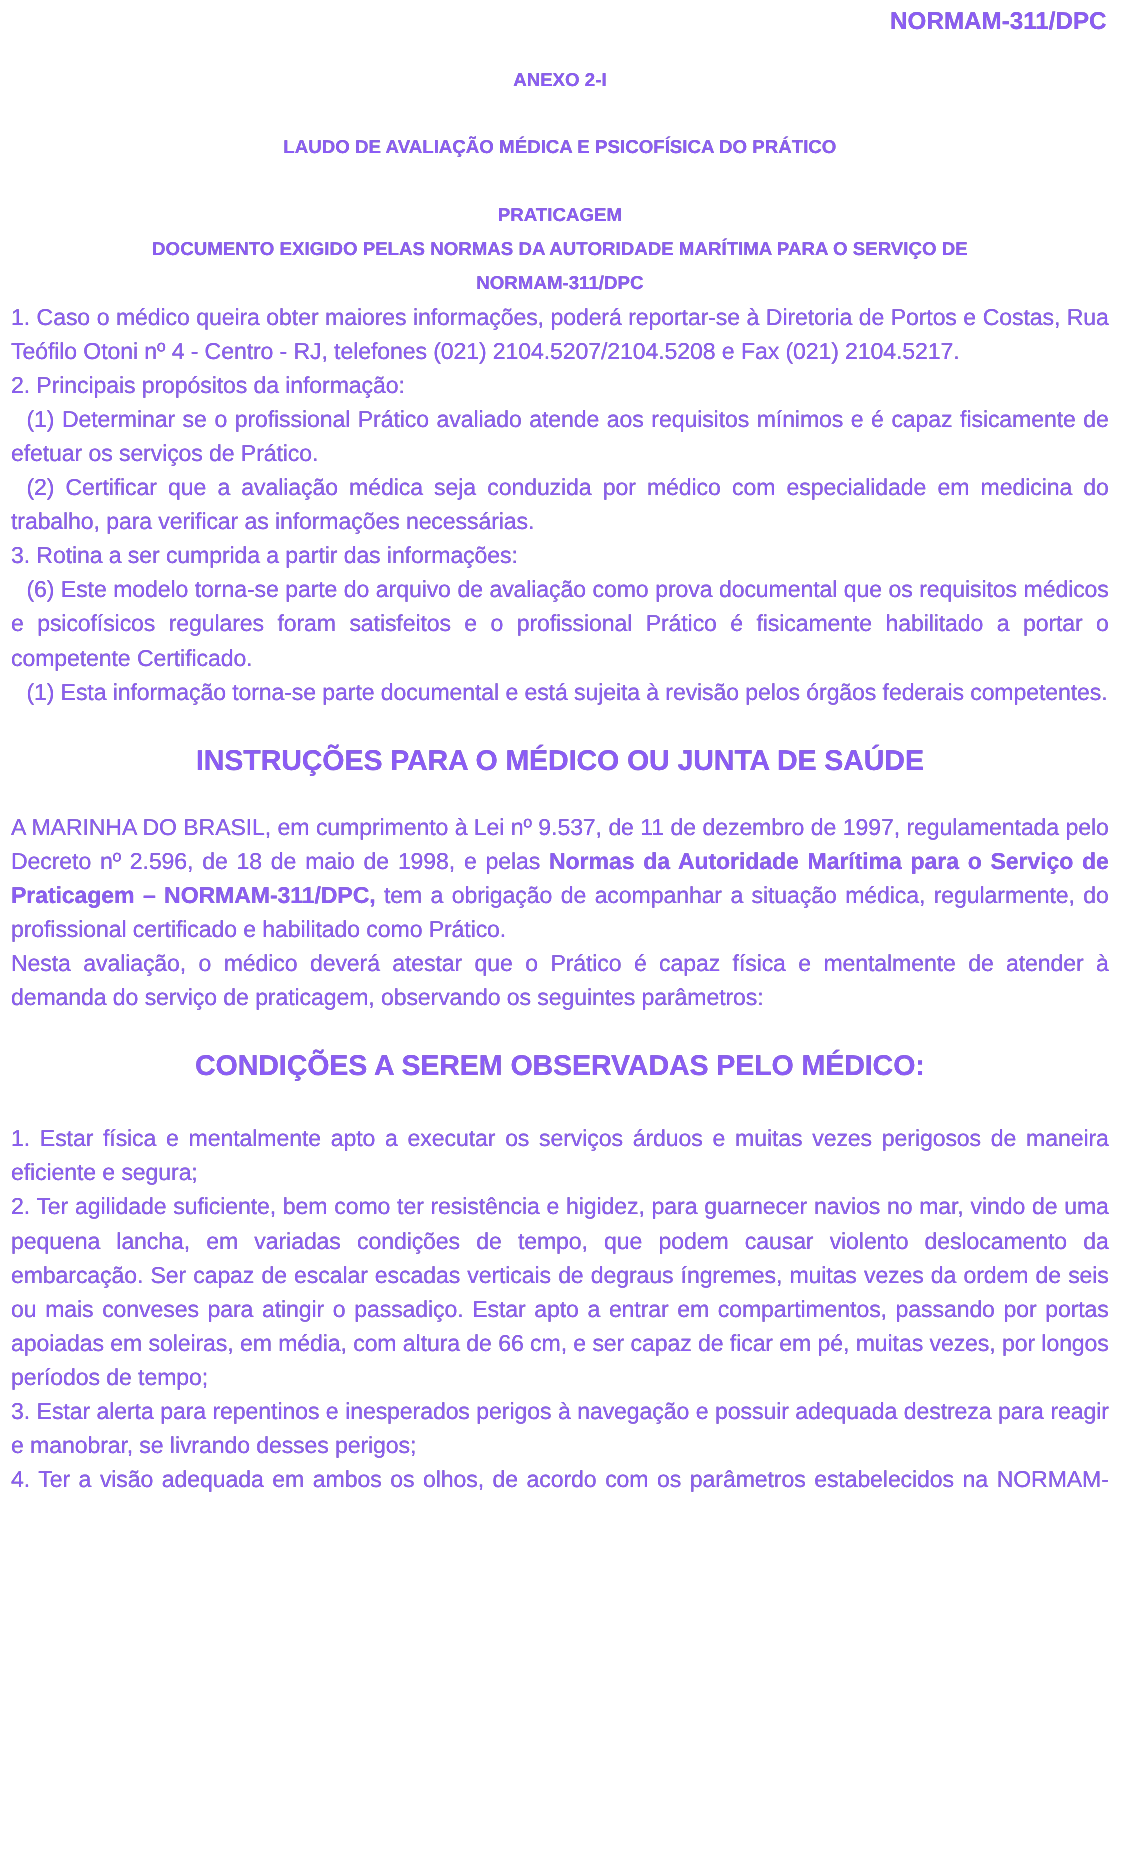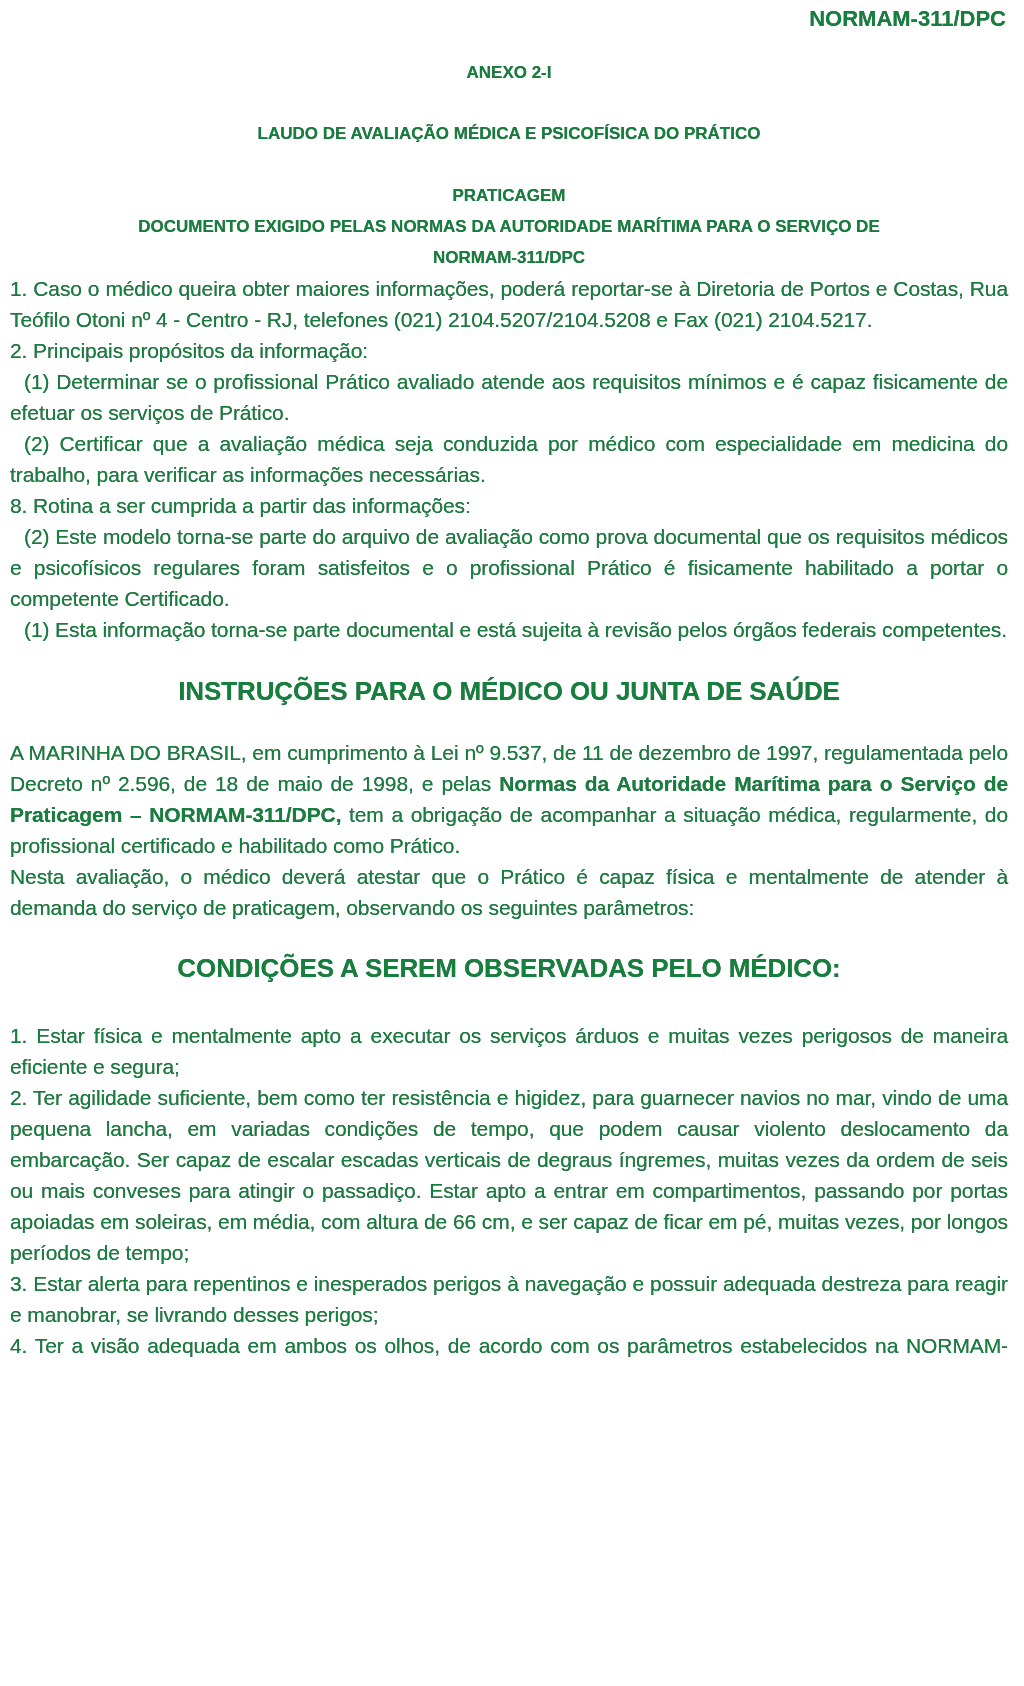--- a/index.html
+++ b/index.html
@@ -4,21 +4,21 @@
 <title>NORMAM-311/DPC — ANEXO 2-I</title>
 <style>
   * { box-sizing: border-box; }
   html, body { margin: 0; padding: 0; background: #ffffff; }
 
   .page {
     position: relative;
     width: 1024px;
     height: 1364px;
     background: #ffffff;
-    color: #15803d;
+    color: #8b5cf6;
     font-family: "Liberation Sans", "DejaVu Sans", sans-serif;
     overflow: hidden;
     text-shadow: 0 0 0.5px rgba(0,0,0,0.6); 
   }
 
   .content { padding: 6px 16px 0 10px; }
 
   .header-right {
     font-size: 22px;
     font-weight: 700;
@@ -87,22 +87,22 @@
       <div>DOCUMENTO EXIGIDO PELAS NORMAS DA AUTORIDADE MARÍTIMA PARA O SERVIÇO DE</div>
       <div>NORMAM-311/DPC</div>
     </div>
 
     <div class="body-text">
 
       <p>1. Caso o médico queira obter maiores informações, poderá reportar-se à Diretoria de Portos e Costas, Rua Teófilo Otoni nº 4 - Centro - RJ, telefones (021) 2104.5207/2104.5208 e Fax (021) 2104.5217.</p>
       <p>2. Principais propósitos da informação:</p>
       <p class="sub">(1) Determinar se o profissional Prático avaliado atende aos requisitos mínimos e é capaz fisicamente de efetuar os serviços de Prático.</p>
       <p class="sub">(2) Certificar que a avaliação médica seja conduzida por médico com especialidade em medicina do trabalho, para verificar as informações necessárias.</p>
-      <p>8. Rotina a ser cumprida a partir das informações:</p>
-      <p class="sub">(2) Este modelo torna-se parte do arquivo de avaliação como prova documental que os requisitos médicos e psicofísicos regulares foram satisfeitos e o profissional Prático é fisicamente habilitado a portar o competente Certificado.</p>
+      <p>3. Rotina a ser cumprida a partir das informações:</p>
+      <p class="sub">(6) Este modelo torna-se parte do arquivo de avaliação como prova documental que os requisitos médicos e psicofísicos regulares foram satisfeitos e o profissional Prático é fisicamente habilitado a portar o competente Certificado.</p>
       <p class="sub">(1) Esta informação torna-se parte documental e está sujeita à revisão pelos órgãos federais competentes.</p>
 
       <div class="section-heading instr-heading">INSTRUÇÕES PARA O MÉDICO OU JUNTA DE SAÚDE</div>
 
       <p><span>A MARINHA DO BRASIL, em cumprimento à Lei nº 9.537, de 11 de dezembro de 1997, regulamentada pelo Decreto nº 2.596, de 18 de maio de 1998, e pelas </span><span class="bold">Normas da Autoridade Marítima para o Serviço de Praticagem – NORMAM-311/DPC,</span><span> tem a obrigação de acompanhar a situação médica, regularmente, do profissional certificado e habilitado como Prático.</span></p>
 
       <p>Nesta avaliação, o médico deverá atestar que o Prático é capaz física e mentalmente de atender à demanda do serviço de praticagem, observando os seguintes parâmetros:</p>
 
       <div class="section-heading cond-heading">CONDIÇÕES A SEREM OBSERVADAS PELO MÉDICO:</div>
 

